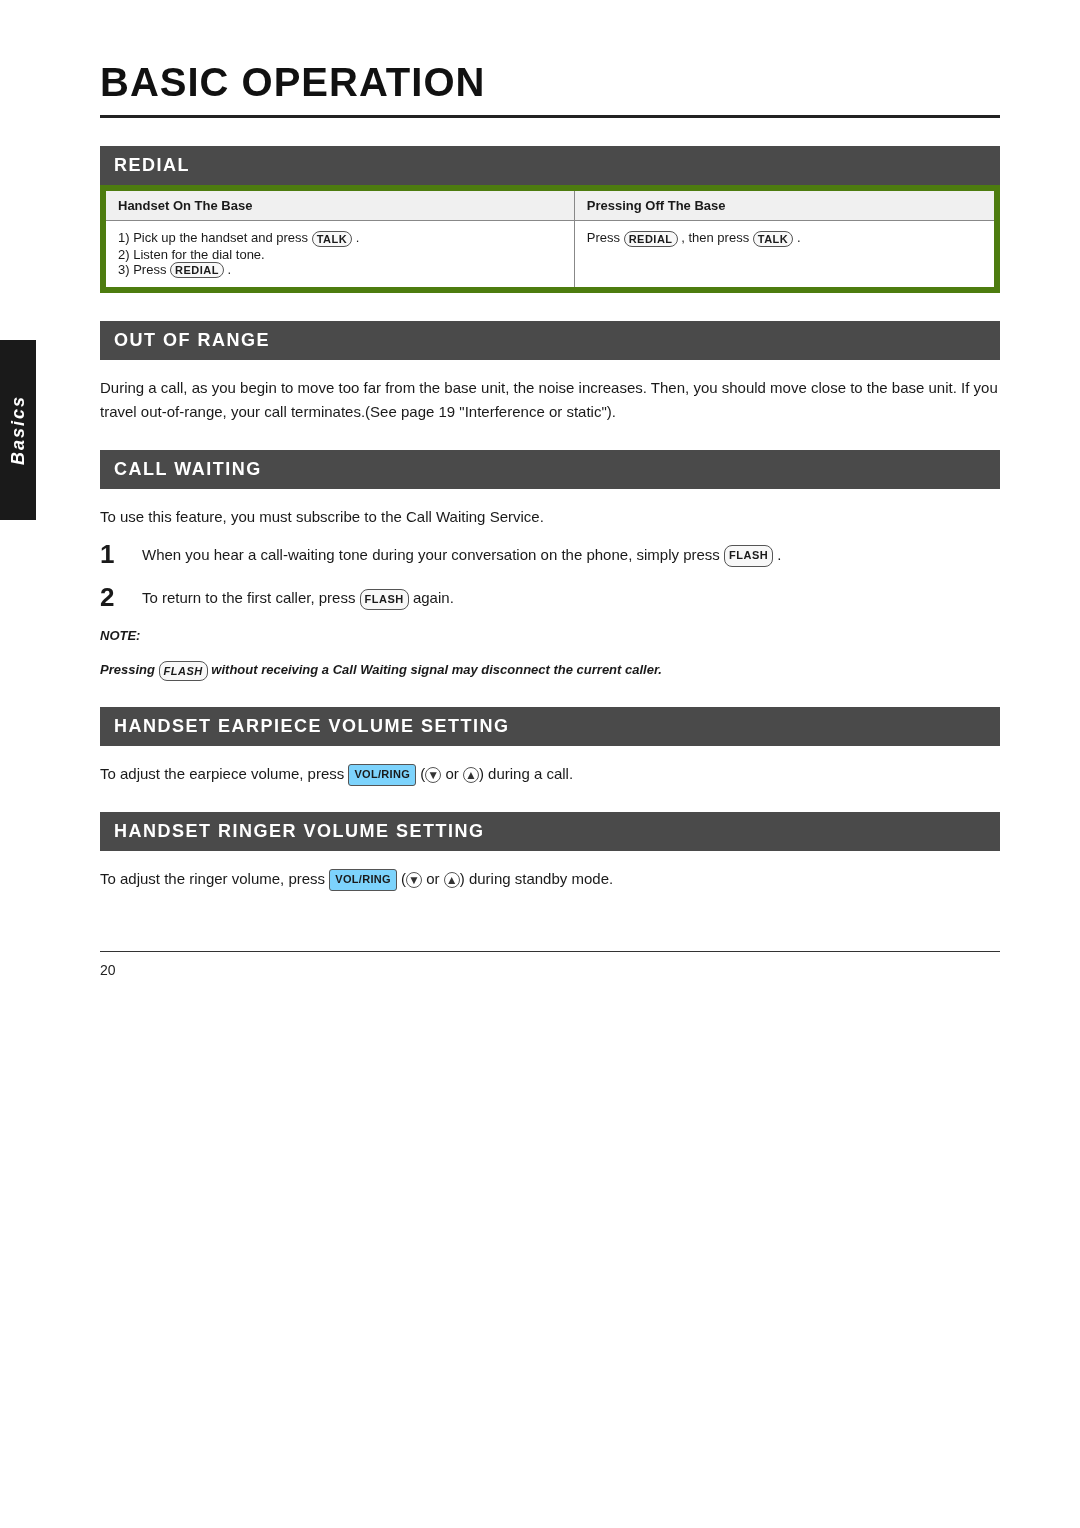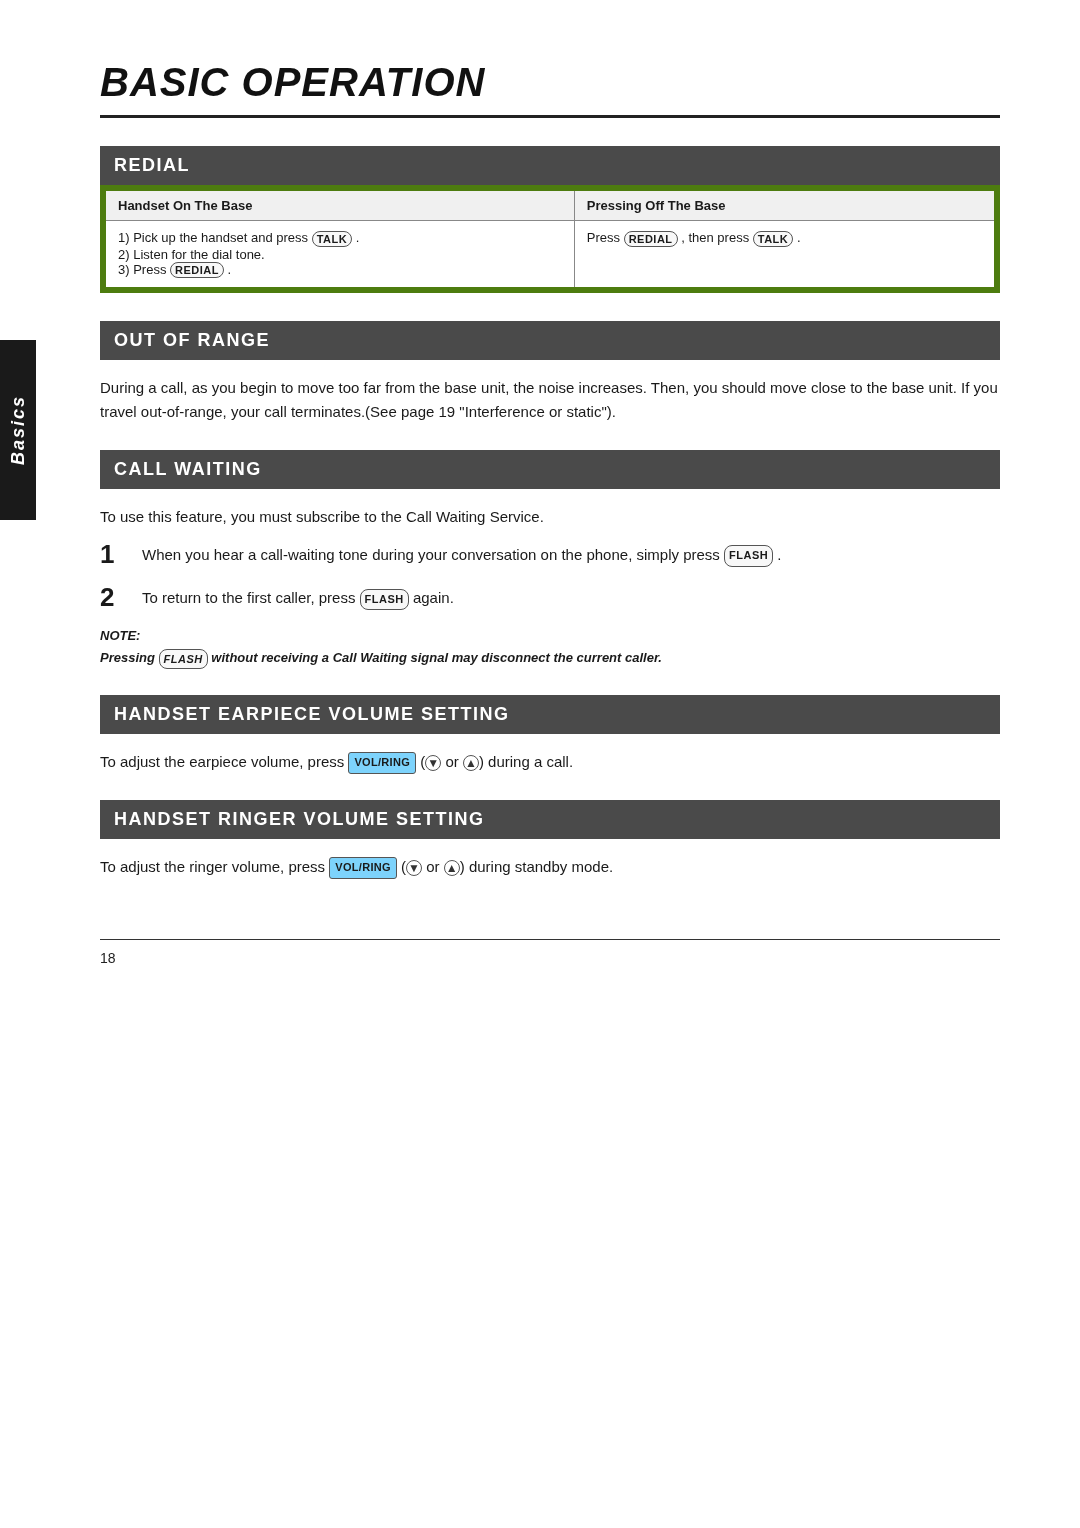--- a/index.html
+++ b/index.html
@@ -42,21 +42,20 @@
       letter-spacing: 2px;
     }
 
     
     .main-title {
       font-size: 40px;
       font-weight: 900;
       letter-spacing: 1px;
       margin-bottom: 10px;
       color: #111111;
-      font-style: italic;
     }
     .title-rule {
       border: none;
       border-top: 3px solid #222222;
       margin-bottom: 28px;
     }
 
     
     .section-header {
       background: #4a4a4a;
@@ -135,21 +134,21 @@
     }
 
     
     .note-block {
       margin: 8px 0 14px 0;
     }
     .note-label {
       font-size: 13px;
       font-weight: 900;
       font-style: italic;
-      margin-bottom: 2px;
+      margin-bottom: 14px;
     }
     .note-text {
       font-size: 13px;
       font-style: italic;
       font-weight: bold;
       line-height: 1.5;
     }
 
     
     .page-footer {
@@ -272,16 +271,16 @@
   </div>
 
   <div class="section-header">HANDSET RINGER VOLUME SETTING</div>
   <div class="section-body">
     <p>
       To adjust the ringer volume, press <span class="vol-icon">VOL/RING</span> (<span class="arrow-down">▼</span> or <span class="arrow-up">▲</span>) during standby mode.
     </p>
   </div>
 
   <div class="page-footer">
-    <span>18</span>
+    <span>20</span>
   </div>
 
 </div>
 
 </body></html>

